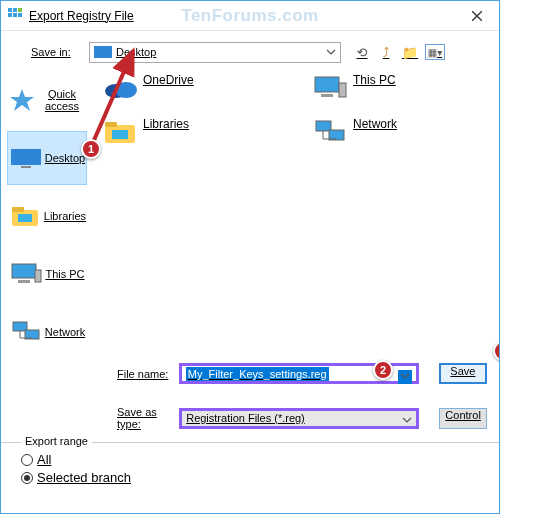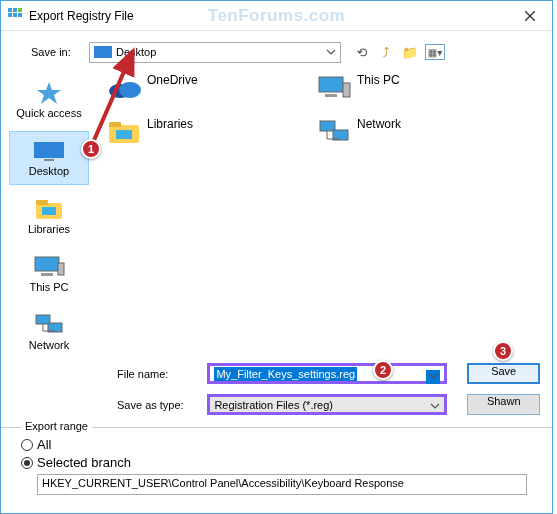--- a/index.html
+++ b/index.html
@@ -1,17 +1,17 @@
 <!DOCTYPE html>
 <html><head>
 <meta charset="utf-8">
 <style>
   * { box-sizing: border-box; margin: 0; padding: 0; font-family: "Segoe UI", Tahoma, sans-serif; }
   body { background: #fff; }
-  .window { width: 553px; height: 514px; border: 1px solid #4aa3df; position: relative; background: #fff; overflow: hidden; }
+  .window { width: 500px; height: 514px; border: 1px solid #4aa3df; position: relative; background: #fff; overflow: hidden; text-decoration: underline; }
 
   
   .titlebar { height: 30px; background: #fff; border-bottom: 1px solid #e5e5e5; display: flex; align-items: center; padding-left: 6px; position: relative; }
   .titlebar-icon svg { width: 16px; height: 16px; }
   .title-text { margin-left: 6px; font-size: 12px; color: #000; }
   .watermark { position: absolute; left: 50%; transform: translateX(-50%); font-size: 17px; font-weight: 600; color: #cde1f0; letter-spacing: .5px; pointer-events: none; }
   .close-btn { position: absolute; right: 0; top: 0; width: 45px; height: 29px; display: flex; align-items: center; justify-content: center; }
   .close-btn svg { width: 10px; height: 10px; stroke: #333; stroke-width: 1.3; }
 
   
@@ -19,31 +19,31 @@
   .savein-row label { font-size: 11px; width: 52px; }
   .savein-combo { flex: 0 0 252px; height: 21px; border: 1px solid #a9a9a9; display: flex; align-items: center; background: #fff; font-size: 11px; padding-left: 4px; position: relative; }
   .savein-combo .mini-icon { width: 18px; height: 12px; background: #2e84d6; margin-right: 4px; }
   .savein-combo .chev { position: absolute; right: 4px; top: 4px; }
   .tool-icons { display: flex; gap: 6px; margin-left: 6px; align-items: center; }
   .tool-icons span { width: 18px; height: 18px; display: inline-flex; align-items: center; justify-content: center; font-size: 13px; color: #555; }
 
   
   .main { display: flex; height: 296px; }
   .places { width: 96px; display: flex; flex-direction: column; align-items: center; padding-top: 6px; gap: 4px; }
-  .place { width: 80px; height: 54px; display: flex; flex-direction: column; align-items: center; justify-content: center; gap: 2px; font-size: 11px; text-align: center; border: 1px solid transparent; position: relative; }
+  .place { width: 80px; height: 54px; display: flex; flex-direction: row; align-items: center; justify-content: center; gap: 2px; font-size: 11px; text-align: center; border: 1px solid transparent; position: relative; }
   .place.selected { background: #cce8ff; border: 1px solid #99d1ff; }
   .place-icon { width: 34px; height: 24px; display: flex; align-items: center; justify-content: center; }
 
   .file-area { flex: 1; padding: 6px 8px; }
   .file-grid { display: grid; grid-template-columns: 200px 180px; column-gap: 10px; row-gap: 14px; }
   .file-item { display: flex; align-items: flex-start; gap: 4px; font-size: 12px; }
   .file-item .ficon { width: 38px; height: 30px; display: flex; align-items: center; justify-content: center; }
 
   
-  .bottom-inputs { display: flex; flex-direction: column; gap: 10px; padding: 0 12px 0 116px; }
+  .bottom-inputs { display: flex; flex-direction: column; gap: 22px; padding: 0 12px 0 116px; }
   .input-row { display: flex; align-items: center; gap: 10px; }
   .input-row label { font-size: 11px; width: 82px; }
   .combo { flex: 0 0 240px; height: 21px; border: 3px solid #8b5cf6; display: flex; align-items: center; font-size: 11px; padding: 0 18px 0 4px; position: relative; background: #fff; }
   .combo.highlight { background: #fff; }
   .combo.highlight span { background: #0078d7; color: #fff; padding: 1px 2px; }
   .combo .chev { position: absolute; right: 4px; top: 4px; }
   .btn { width: 74px; height: 21px; border: 1px solid #7eb1dd; background: #e1e1e1; font-size: 11px; display: inline-flex; justify-content: center; }
   .btn.primary { border: 2px solid #2e84d6; background: #e5f1fb; }
 
   
@@ -218,37 +218,34 @@
     <div class="input-row">
       <label>Save as type:</label>
       <div class="combo" style="background:#e7e7e7">
         <span>Registration Files (*.reg)</span>
         <span class="chev"><svg viewBox="0 0 10 10">
               <polyline points="1,3 5,7 9,3" fill="none" stroke="#555" stroke-width="1.2"></polyline>
             </svg></span>
       </div>
       <div style="flex:1"></div>
       <div class="btn">
-          <span>Shawn</span>
+          <span>Control</span>
         </div>
     </div>
   </div>
 
   <div class="export-range">
     <span class="export-range-legend">Export range</span>
     <div class="radio-row">
       <span class="radio-dot"></span>
       <span>All</span>
     </div>
     <div class="radio-row">
       <span class="radio-dot checked"></span>
       <span>Selected branch</span>
-    </div>
-    <div class="branch-input">
-      <span>HKEY_CURRENT_USER\Control Panel\Accessibility\Keyboard Response</span>
     </div>
   </div>
 
   <svg class="arrow" style="left:62px;top:42px" width="90" height="110">
     <defs>
         <marker id="ah" markerWidth="8" markerHeight="8" refX="6" refY="3" orient="auto">
           <polygon points="0,0 7,3 0,6" fill="#c1272d"></polygon>
         </marker>
       </defs>
     <line x1="28" y1="104" x2="70" y2="8" stroke="#c1272d" stroke-width="4" marker-end="url(#ah)"></line>

